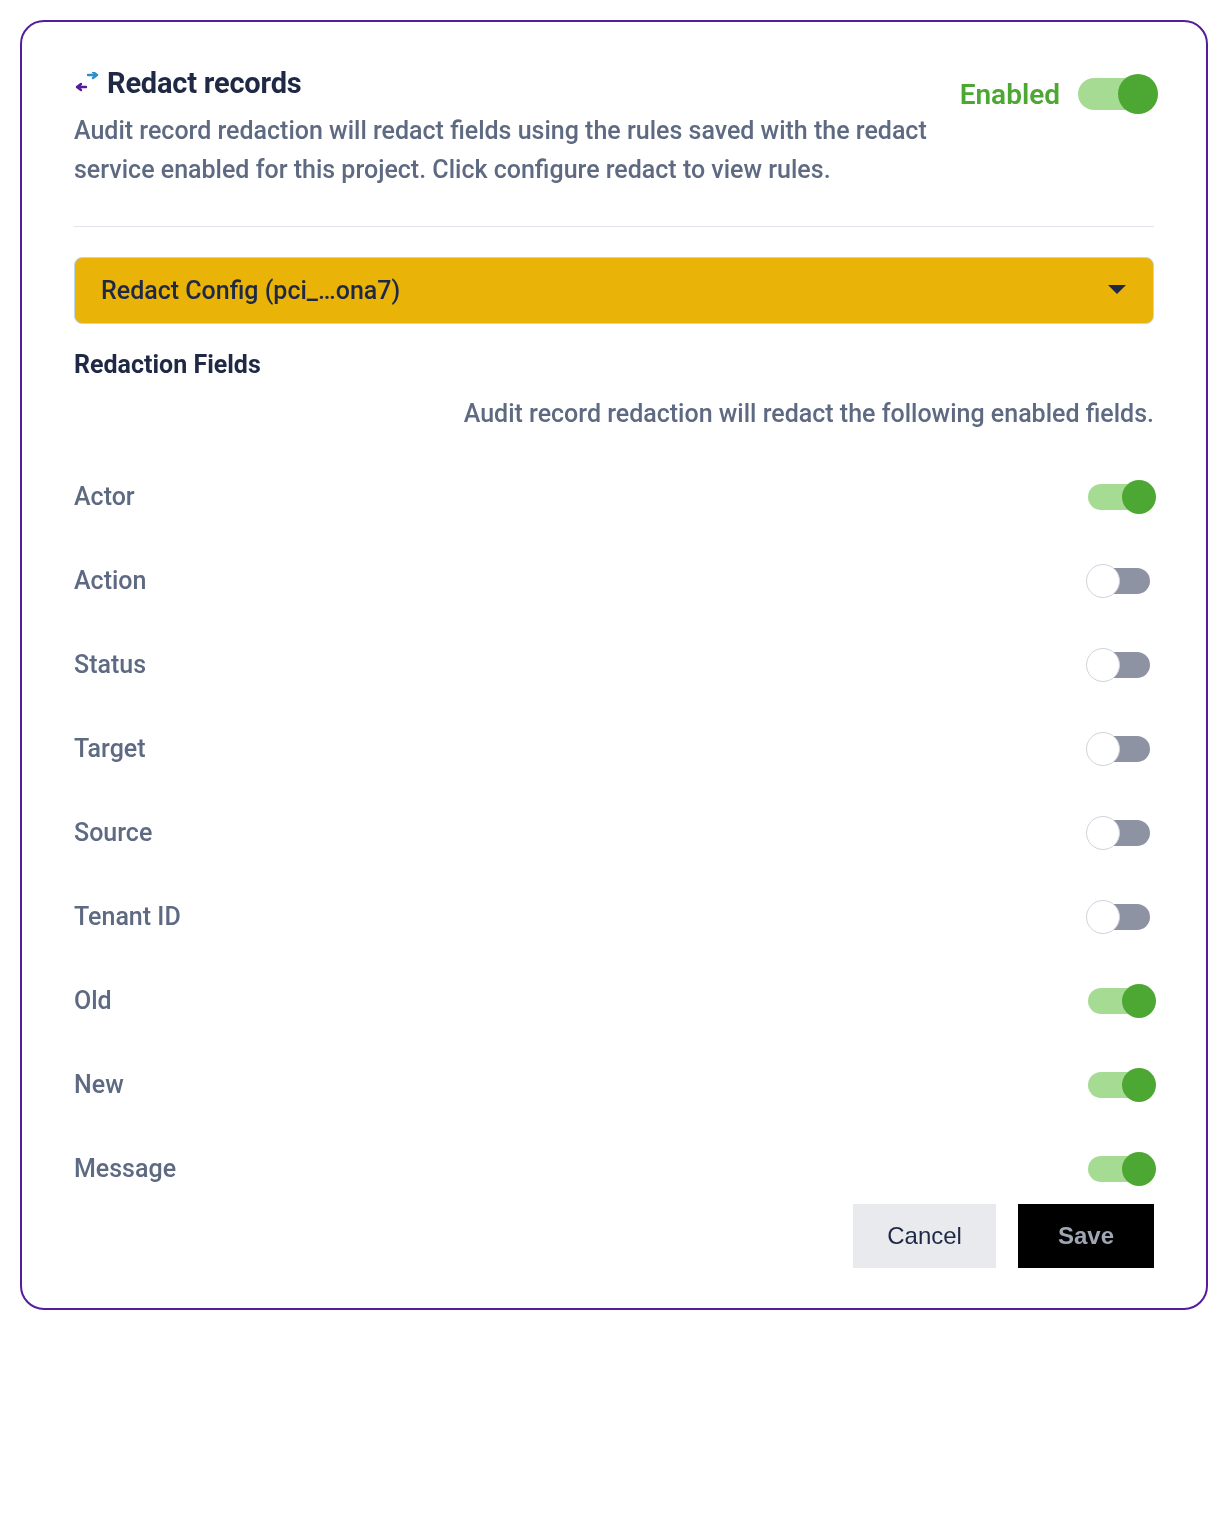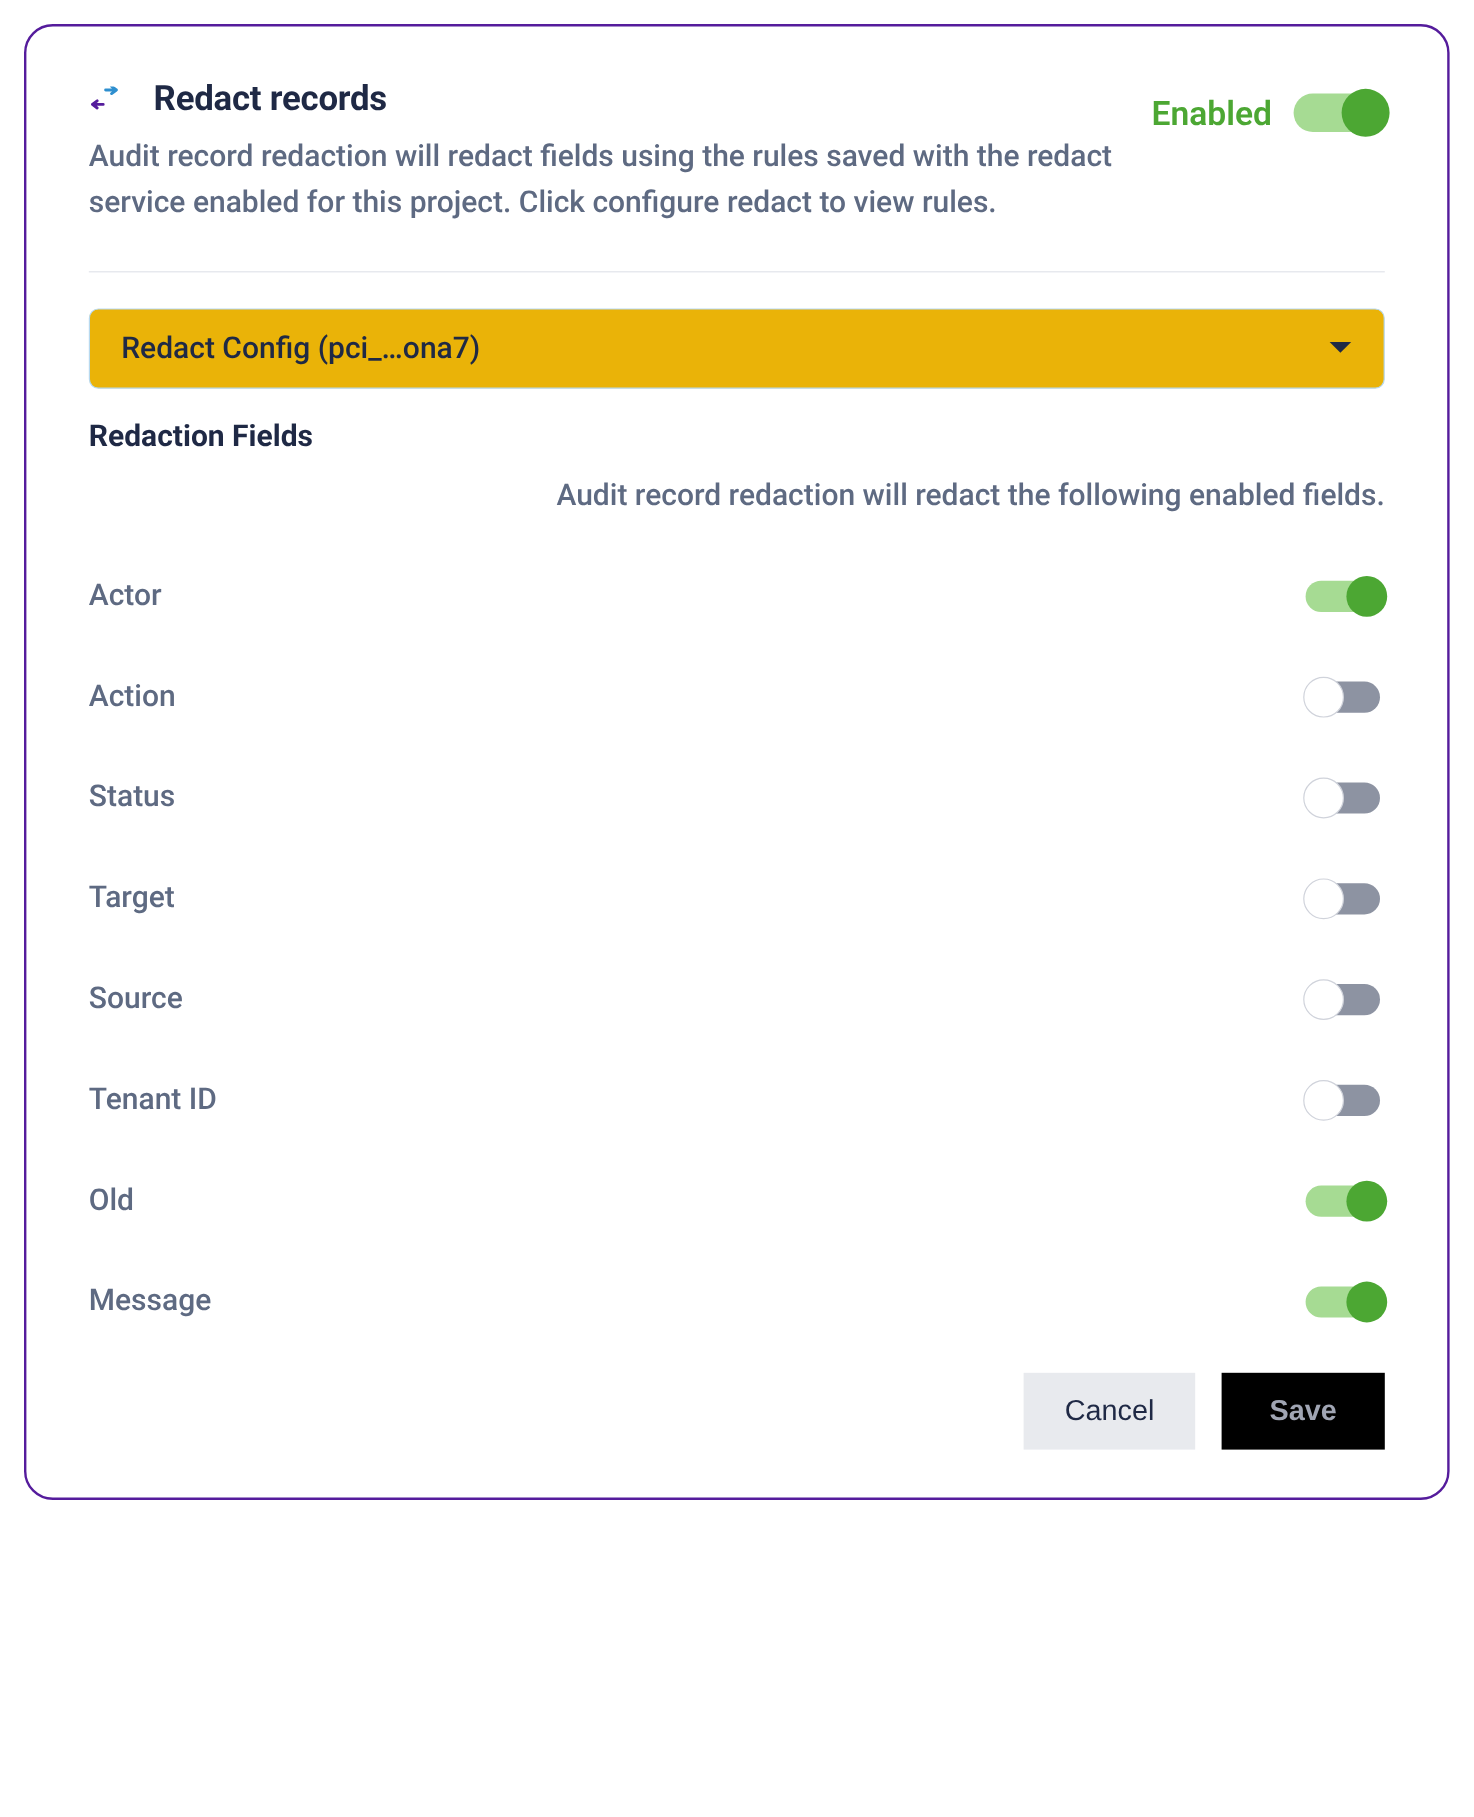--- a/index.html
+++ b/index.html
@@ -23,21 +23,21 @@
     justify-content: space-between;
     align-items: flex-start;
   }
   .header-left {
     flex: 1;
     max-width: 880px;
   }
   .title-row {
     display: flex;
     align-items: center;
-    gap: 28px;
+    gap: 7px;
     margin-bottom: 12px;
   }
   .arrows-icon svg { display:block; }
   .card-title {
     font-size: 29px;
     font-weight: 700;
     color: #1F2945;
     margin: 0;
     letter-spacing: -0.2px;
   }
@@ -115,21 +115,21 @@
     font-weight: 500;
     text-align: right;
   }
   .field-row {
     display: flex;
     justify-content: space-between;
     align-items: center;
     margin-bottom: 54px;
     gap: 42px;
   }
-  .field-row:last-of-type { margin-bottom: 44px; }
+  .field-row:last-of-type { margin-bottom: 20px; }
   .field-label {
     font-size: 25px;
     color: #5E6A82;
     font-weight: 500;
   }
   
   .toggle-sm {
     position: relative;
     width: 66px;
     height: 30px;
@@ -267,20 +267,27 @@
         </div>
       </div>
       <div class="field-row">
         <span class="field-label">Old</span>
         <div class="toggle-sm on">
           <div class="track"></div>
           <div class="thumb"></div>
         </div>
       </div>
       <div class="field-row">
+        <span class="field-label">New</span>
+        <div class="toggle-sm on">
+          <div class="track"></div>
+          <div class="thumb"></div>
+        </div>
+      </div>
+      <div class="field-row">
         <span class="field-label">Message</span>
         <div class="toggle-sm on">
           <div class="track"></div>
           <div class="thumb"></div>
         </div>
       </div>
     </div>
 
   <div class="button-row">
     <button class="btn">Cancel</button>

